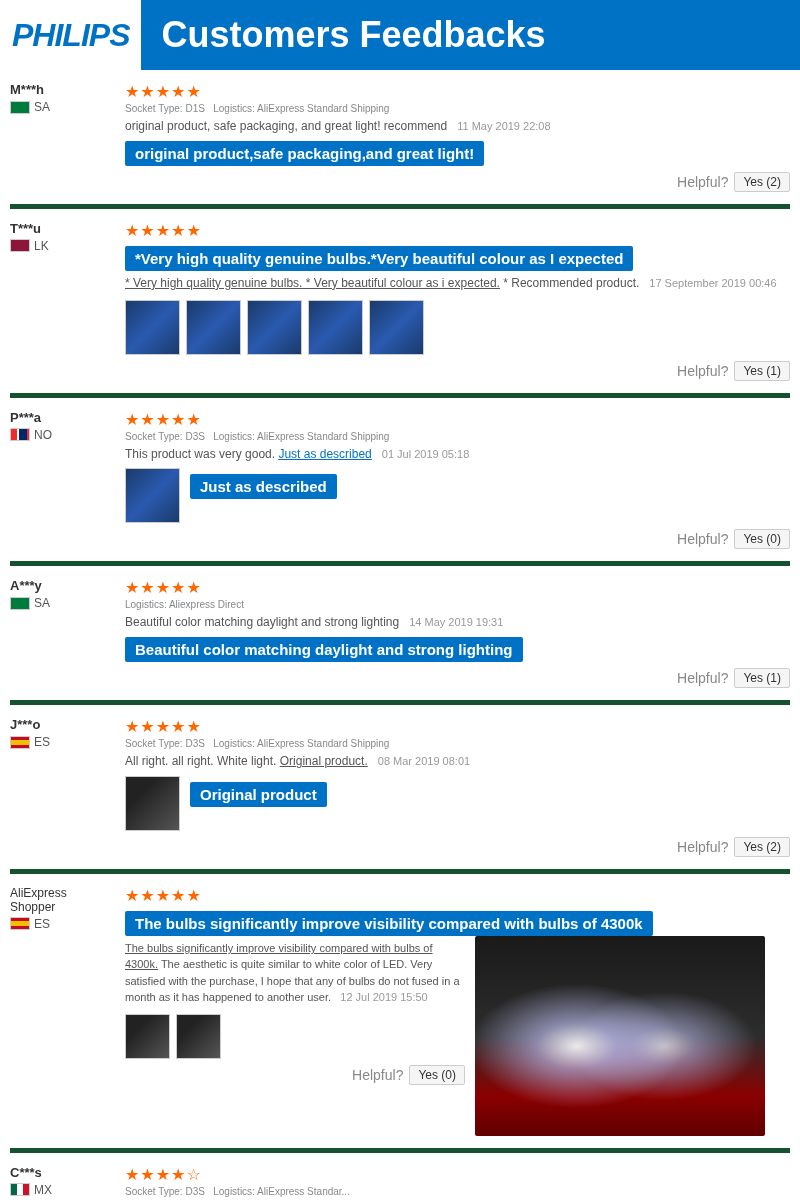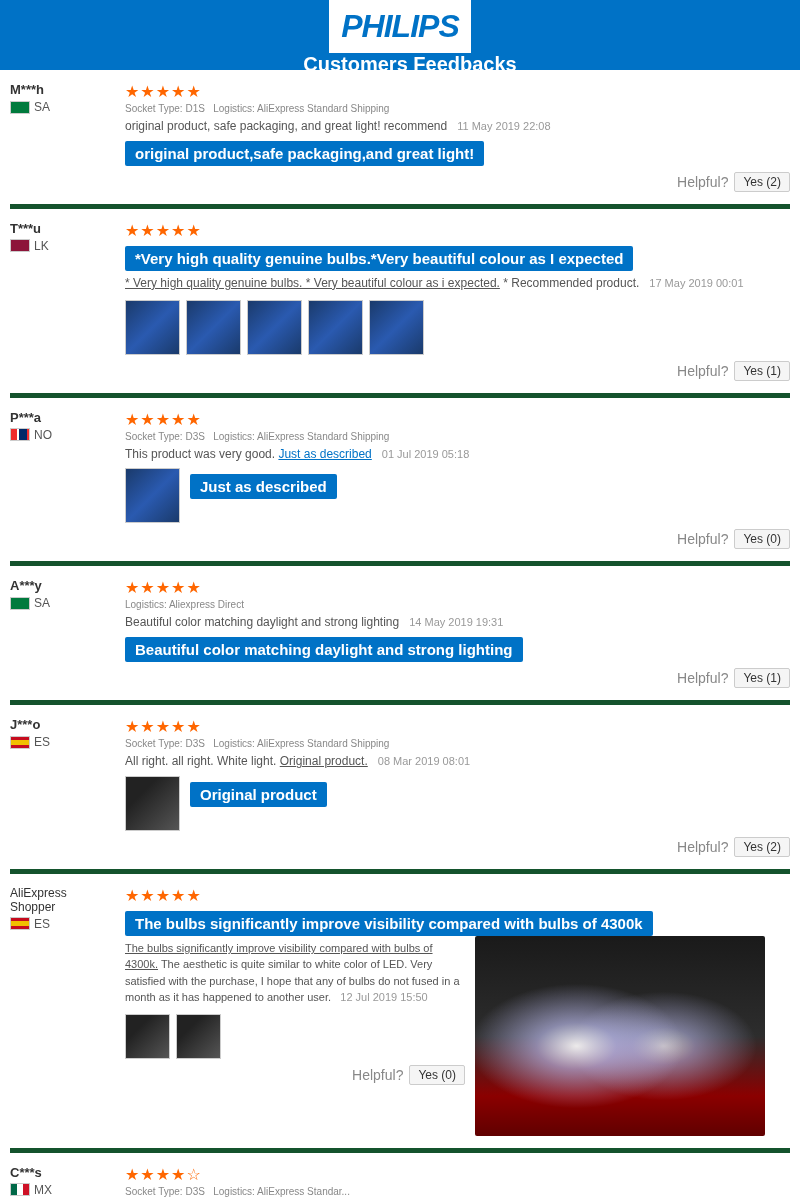--- a/index.html
+++ b/index.html
@@ -4,40 +4,39 @@
   <style>
     * { box-sizing: border-box; margin: 0; padding: 0; }
     body { font-family: Arial, sans-serif; font-size: 13px; background: #fff; width: 800px; }
 
     .header {
       display: flex;
       align-items: center;
       background: #0072C6;
       padding: 0;
       height: 70px;
-      flex-direction: column;
     }
     .header-logo {
       background: #fff;
       padding: 8px 12px;
       height: 70px;
       display: flex;
       align-items: center;
       min-width: 130px;
     }
     .philips-text {
       font-size: 32px;
       font-weight: bold;
       color: #0072C6;
       font-style: italic;
       letter-spacing: -1px;
     }
     .header-title {
       color: #fff;
-      font-size: 20px;
+      font-size: 36px;
       font-weight: bold;
       padding-left: 20px;
     }
 
     .reviews-container {
       padding: 0 10px;
     }
 
     .review-item {
       border-bottom: 5px solid #14532d;
@@ -248,21 +247,21 @@
       <div class="reviewer-country">
         <span class="flag flag-lk"></span>
         <span>LK</span>
       </div>
     </div>
     <div class="review-content">
       <div class="stars">★★★★★</div>
       <div class="highlight-box">*Very high quality genuine bulbs.*Very beautiful colour as I expected</div>
       <div class="review-text">
         <span style="text-decoration:underline">* Very high quality genuine bulbs. * Very beautiful colour as i expected.</span> * Recommended product. &nbsp;
-        <span class="review-date">17 May 2019 00:01</span>
+        <span class="review-date">17 September 2019 00:46</span>
       </div>
       <div class="review-images">
         <div class="thumb thumb-blue"></div>
         <div class="thumb thumb-blue"></div>
         <div class="thumb thumb-blue"></div>
         <div class="thumb thumb-blue"></div>
         <div class="thumb thumb-blue"></div>
       </div>
       <div class="helpful-row">
         <span class="helpful-label">Helpful?</span>

